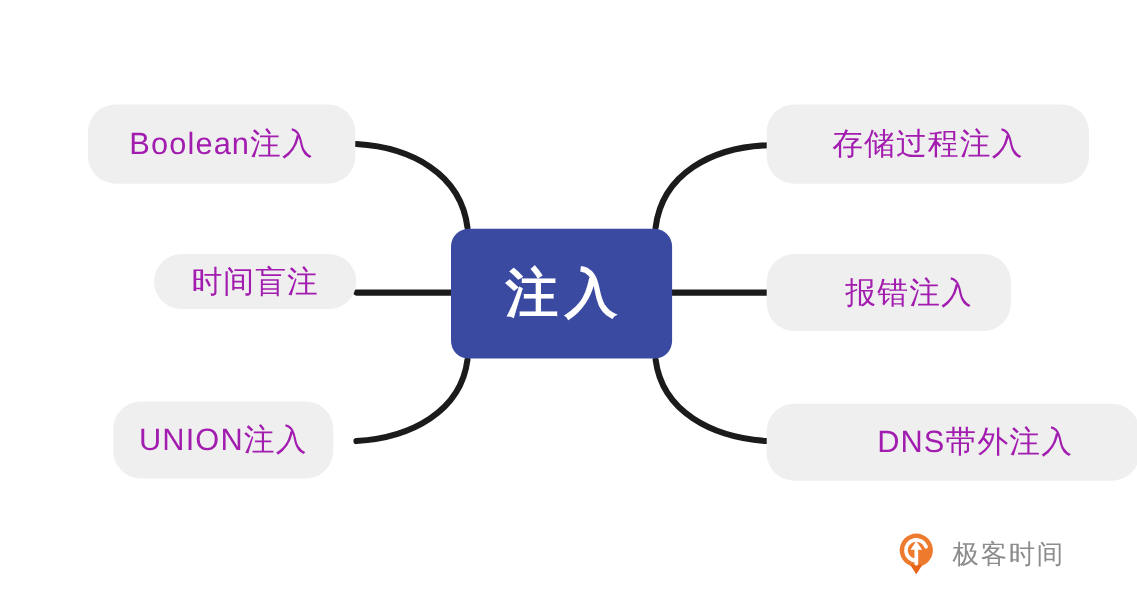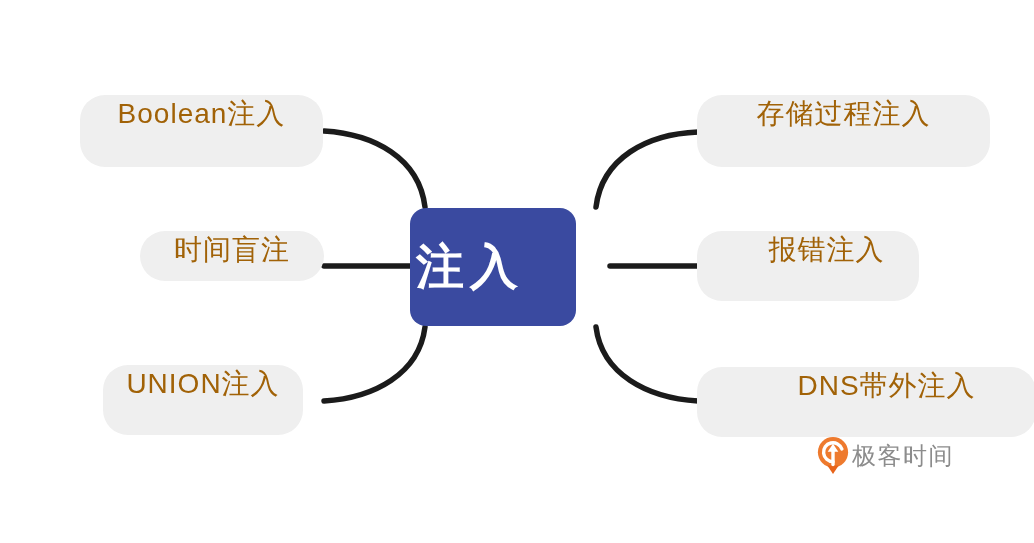--- a/index.html
+++ b/index.html
@@ -20,56 +20,56 @@
   .connectors {
     position: absolute;
     left: 0; top: 0;
     width: 1034px; height: 543px;
   }
   .node {
     position: absolute;
     background: #efefef;
     border-radius: 25px;
     display: flex;
-    align-items: flex-start;
+    align-items: center;
     justify-content: center;
-    color: #a16207;
+    color: #a21caf;
     font-size: 28px;
     font-weight: 500;
     letter-spacing: 1px;
     white-space: nowrap;
   }
   .node-boolean { left: 80px;  top: 95px;  width: 243px; height: 72px; }
   .node-time    { left: 140px; top: 231px; width: 184px; height: 50px; }
   .node-union   { left: 103px; top: 365px; width: 200px; height: 70px; }
   .node-stored  { left: 697px; top: 95px;  width: 293px; height: 72px; }
   .node-error   { left: 697px; top: 231px; width: 185px; height: 70px; padding-left: 37px; }
   .node-dns     { left: 697px; top: 367px; width: 299px; height: 70px; padding-left: 40px; }
   .node-center {
     position: absolute;
     left: 410px; top: 208px;
-    width: 166px; height: 118px;
+    width: 201px; height: 118px;
     background: #3a4aa0;
     border-radius: 16px;
     display: flex;
     align-items: center;
-    justify-content: flex-start;
+    justify-content: center;
     color: #ffffff;
     font-size: 48px;
     font-weight: 600;
     letter-spacing: 6px;
     text-indent: 6px;
     white-space: nowrap;
   }
   .watermark {
     position: absolute;
-    left: 816px; top: 436px;
+    left: 816px; top: 484px;
     display: flex;
     align-items: center;
-    gap: 2px;
+    gap: 16px;
   }
   .watermark .brand-text {
     color: #8c8c8c;
     font-size: 24px;
     font-weight: 500;
     letter-spacing: 1.5px;
     white-space: nowrap;
   }
 </style>
 </head>

